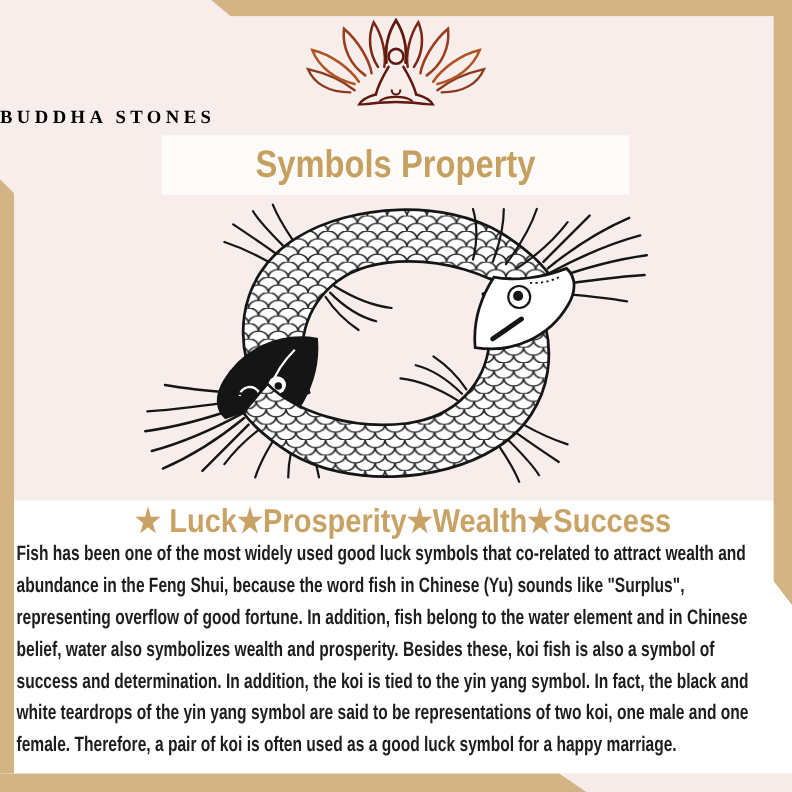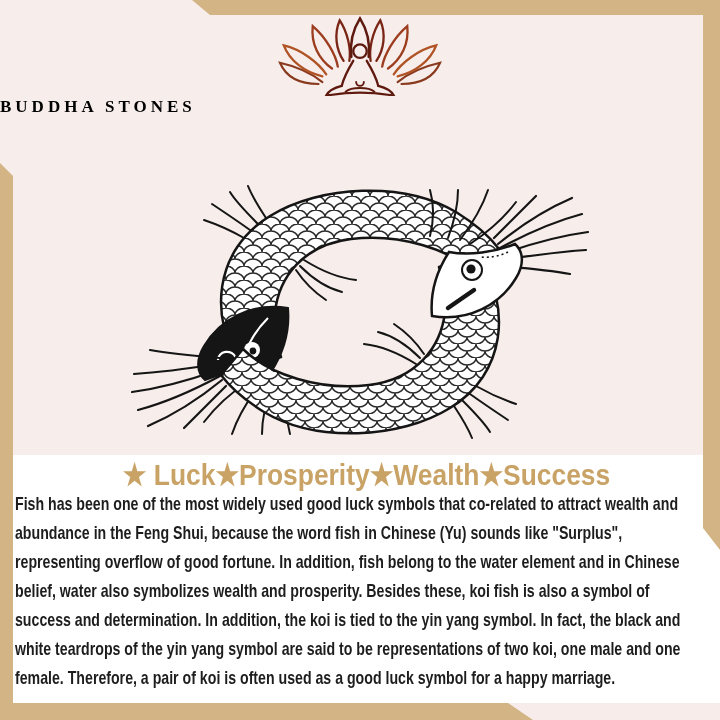--- a/index.html
+++ b/index.html
@@ -78,20 +78,23 @@
 
       <path d="M78,46 C72,56 68,64 66,72 M92,46 C98,56 102,64 104,72" stroke="#5f1a10" stroke-width="2.4"></path>
 
       <path d="M66,72 C58,74 52,78 50,82 C62,80 74,79 85,79 C96,79 108,80 120,82 C118,78 112,74 104,72" stroke="#5f1a10" stroke-width="2.4"></path>
       <path d="M70,78 C76,73 94,73 100,78" stroke="#5f1a10" stroke-width="2"></path>
       <path d="M81,68 a4,4 0 0 0 8,0" stroke="#5f1a10" stroke-width="2"></path>
     </g>
   </svg>
   <div class="brand">BUDDHA STONES</div>
 
+  <div class="title-band z2">
+    <span>Symbols Property</span>
+  </div>
 
   <svg class="fish z2" viewBox="0 0 520 285">
     <defs>
       <pattern id="sc" width="18" height="14" patternUnits="userSpaceOnUse">
         <rect width="18" height="14" fill="#ffffff"></rect>
         <path d="M-9,7 A9,7 0 0 1 9,7 M9,7 A9,7 0 0 1 27,7 M0,14 A9,7 0 0 1 18,14" fill="none" stroke="#2a2a2a" stroke-width="1.5"></path>
       </pattern>
       <g id="fishCore">
 
         <path d="M142,186 C108,136 114,68 170,34 C220,3 304,-1 356,30 C377,43 390,55 399,67 L377,93 C351,67 299,51 251,57 C203,63 179,95 175,130 C173,149 177,163 181,175 Z" fill="url(#sc)" stroke="#151515" stroke-width="2.5" stroke-linejoin="round"></path>

